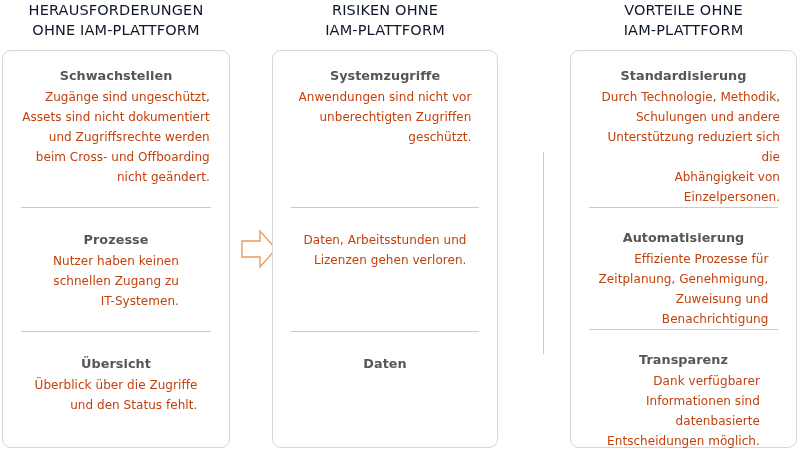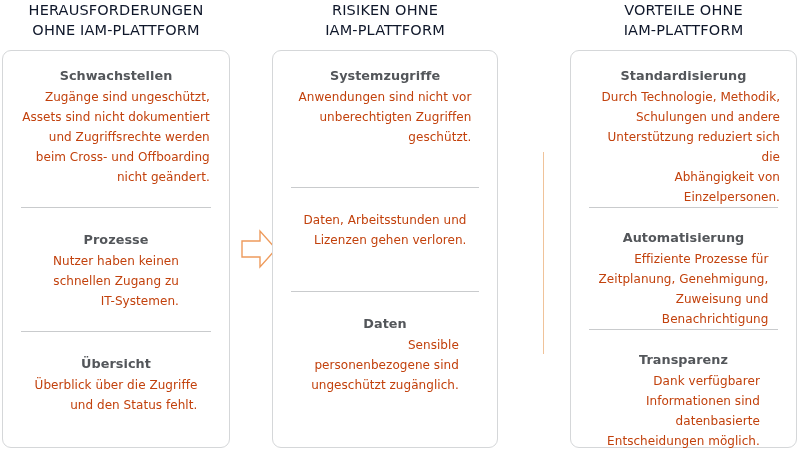--- a/index.html
+++ b/index.html
@@ -187,23 +187,20 @@
 
       <div class="section sec-2">
         <div class="section-body">Daten, Arbeitsstunden und
 Lizenzen gehen verloren.</div>
       </div>
 
       <div class="section-divider"></div>
 
       <div class="section sec-3">
         <div class="section-title">Daten</div>
-        <div class="section-body">Sensible
-personenbezogene sind
-ungeschützt zugänglich.</div>
       </div>
 
     </div>
   </div>
 
   <div class="vertical-rule"></div>
 
   <div class="column col-3">
     <div class="col-title">VORTEILE OHNE
 IAM-PLATTFORM</div>

